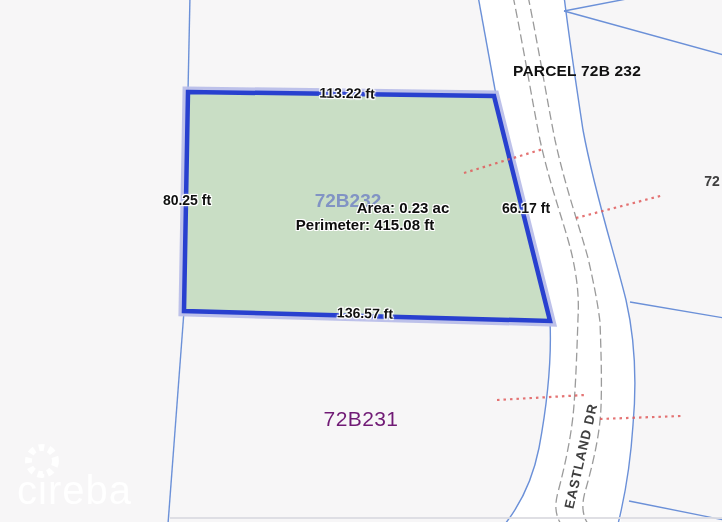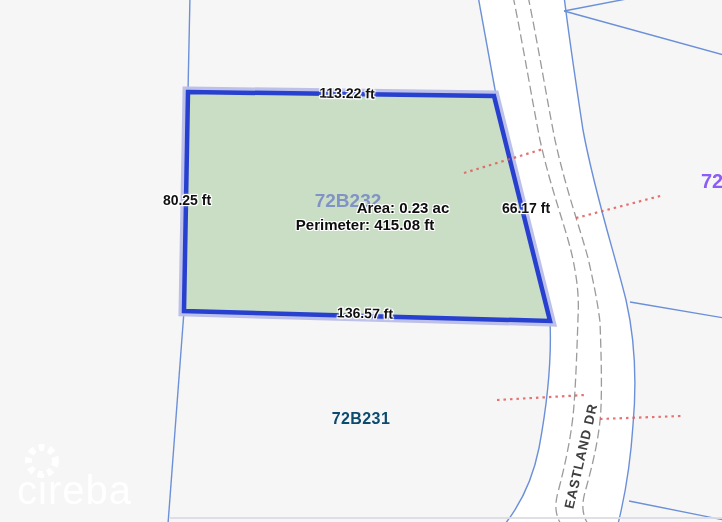--- a/index.html
+++ b/index.html
@@ -27,24 +27,24 @@
     text-shadow:-1px -1px 0 #fff,1px -1px 0 #fff,-1px 1px 0 #fff,1px 1px 0 #fff,0 0 2px #fff;
     z-index:6;
   }
   .parcel-id{
     font-size:19px;font-weight:bold;color:#7e90c4;opacity:.95;z-index:5;
   }
   .neighbor-big{
     font-size:15.5px;font-weight:bold;color:#111;letter-spacing:.2px;z-index:6;
   }
   .neighbor-blue{
-    font-size:16px;font-weight:bold;color:#0c4a6e;letter-spacing:.4px;z-index:6;
+    font-size:21px;font-weight:normal;color:#701a75;letter-spacing:.4px;z-index:6;
   }
   .edge-blue{
-    font-size:20px;font-weight:bold;color:#8b5cf6;z-index:6;
+    font-size:14px;font-weight:bold;color:#404040;z-index:6;
   }
   .road-name{
     font-size:13.5px;font-weight:bold;color:#3f3f3f;letter-spacing:1px;
     transform:translate(-50%,-50%) rotate(-77deg);
     z-index:6;
   }
   .rot1{transform:translate(-50%,-50%) rotate(1deg);}
   .rot15{transform:translate(-50%,-50%) rotate(1.5deg);}
   .watermark-text{
     position:absolute;left:17px;top:468px;
@@ -96,20 +96,21 @@
   <div class="label meas rot1" style="left:347px;top:93px;">113.22 ft</div>
   <div class="label meas" style="left:187px;top:200px;">80.25 ft</div>
   <div class="label meas" style="left:526px;top:208px;">66.17 ft</div>
   <div class="label meas rot15" style="left:365px;top:313px;">136.57 ft</div>
 
   <div class="label parcel-id" style="left:348px;top:201px;">72B232</div>
 
   <div class="label dims" style="left:365px;top:207px;margin-left:38px;">Area: 0.23 ac</div>
   <div class="label dims" style="left:365px;top:224px;">Perimeter: 415.08 ft</div>
 
+  <div class="label neighbor-big" style="left:577px;top:71px;">PARCEL 72B 232</div>
   <div class="label neighbor-blue" style="left:361px;top:419px;">72B231</div>
   <div class="label edge-blue" style="left:712px;top:181px;">72</div>
 
   <div class="label road-name" style="left:581px;top:456px;">EASTLAND DR</div>
 
   <div class="watermark-text">cireba</div>
 
 </div>
 
 </body></html>

